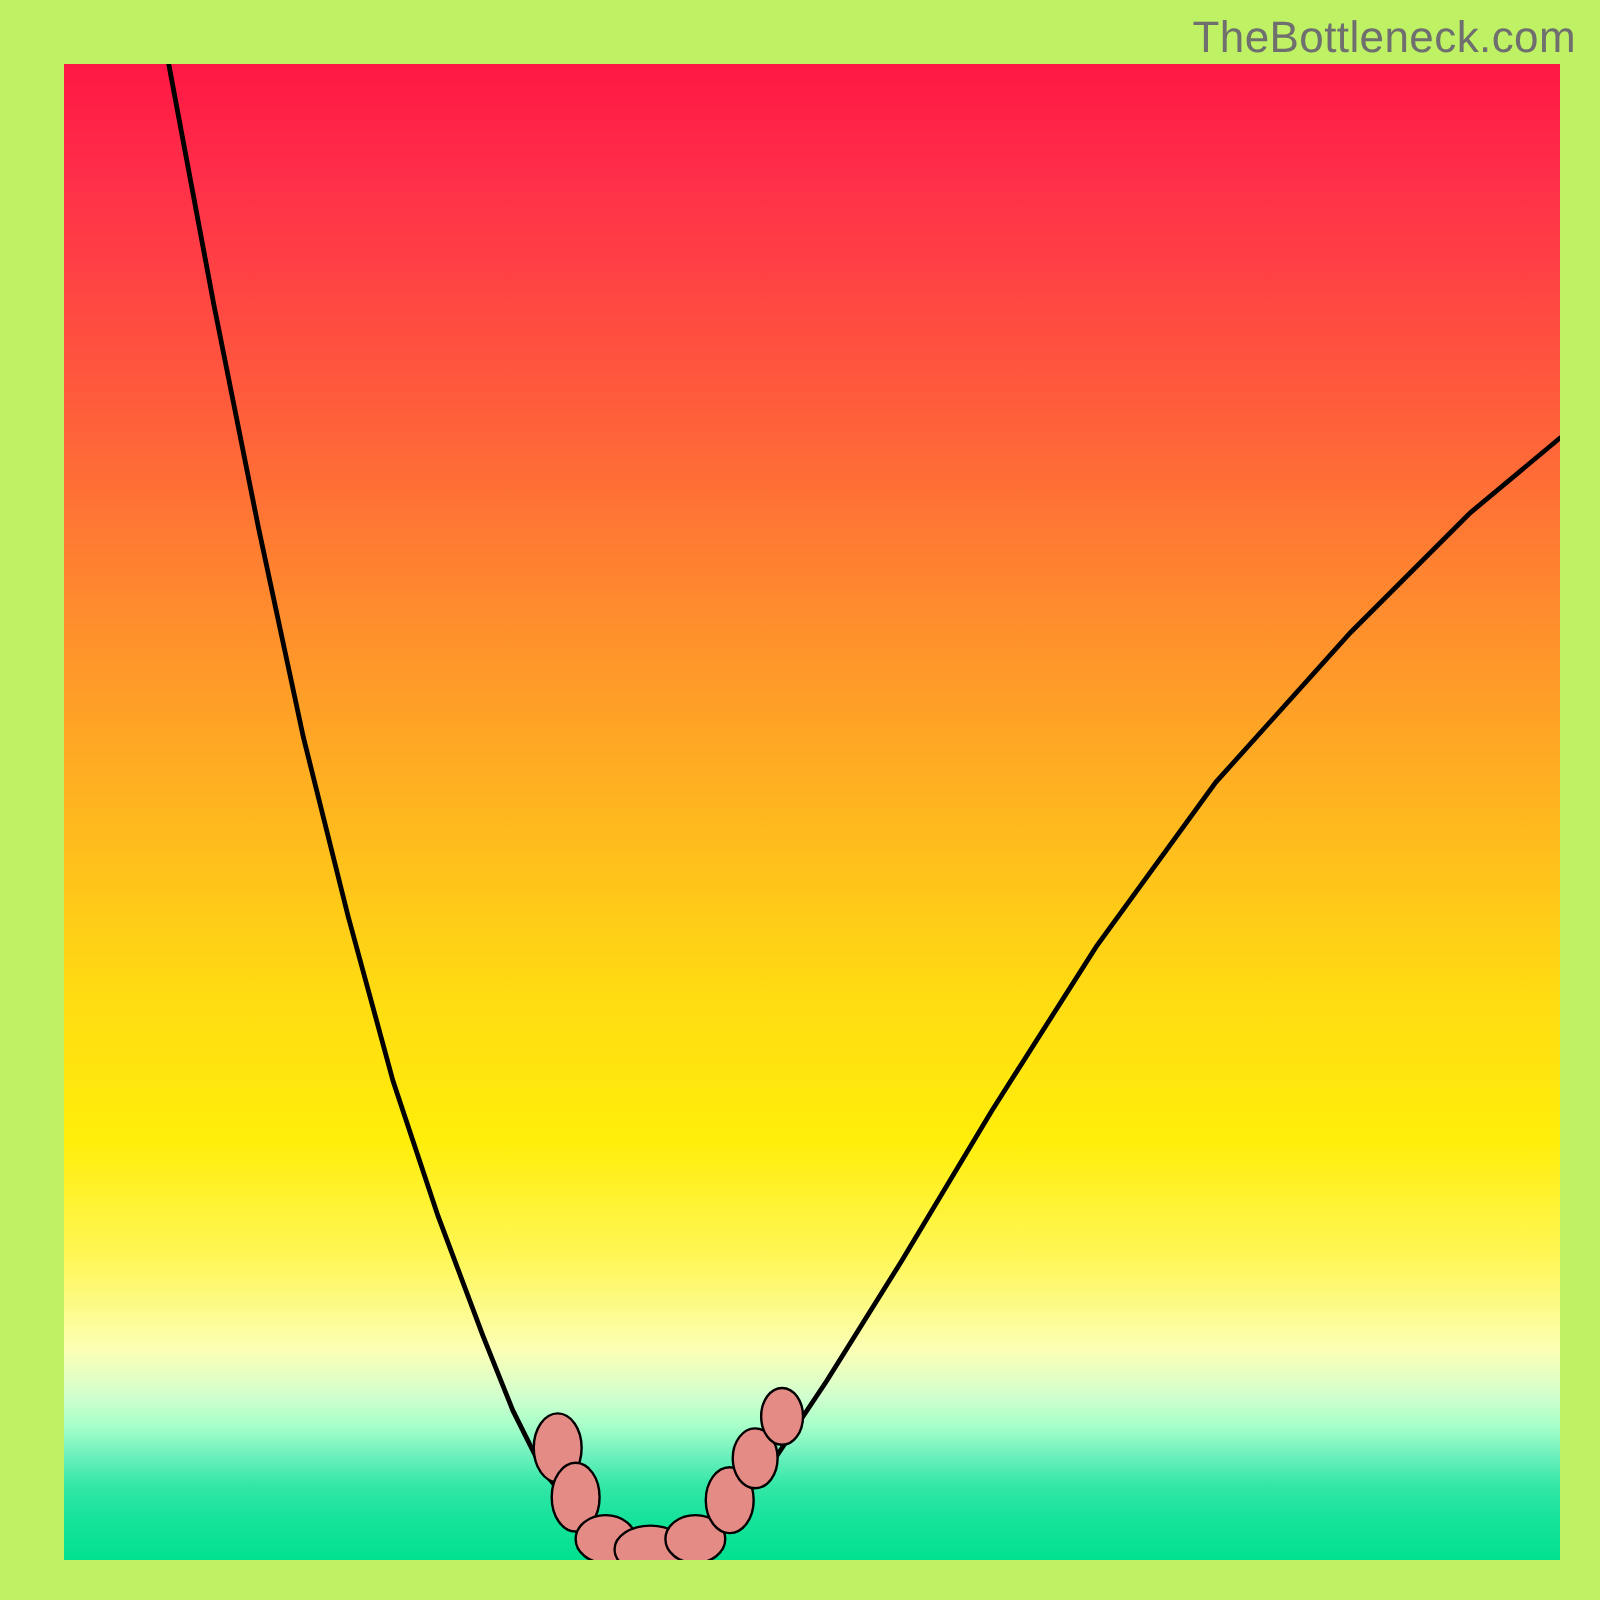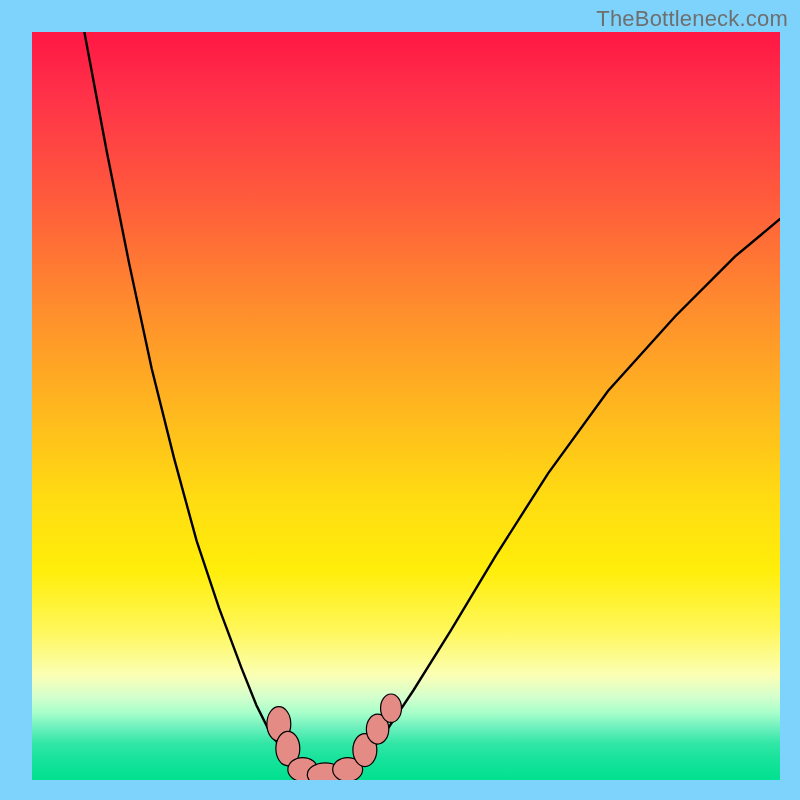--- a/index.html
+++ b/index.html
@@ -8,21 +8,21 @@
     width: 800px;
     height: 800px;
     background: #000000;
     font-family: Arial, Helvetica, sans-serif;
     overflow: hidden;
   }
   .stage {
     position: relative;
     width: 800px;
     height: 800px;
-    background: #7dd3fc;
+    background: #bef264;
   }
   .plot-area {
     position: absolute;
     left: 32px;
     top: 32px;
     width: 748px;
     height: 748px;
     background: linear-gradient(
       to bottom,
       #ff1744 0%,

